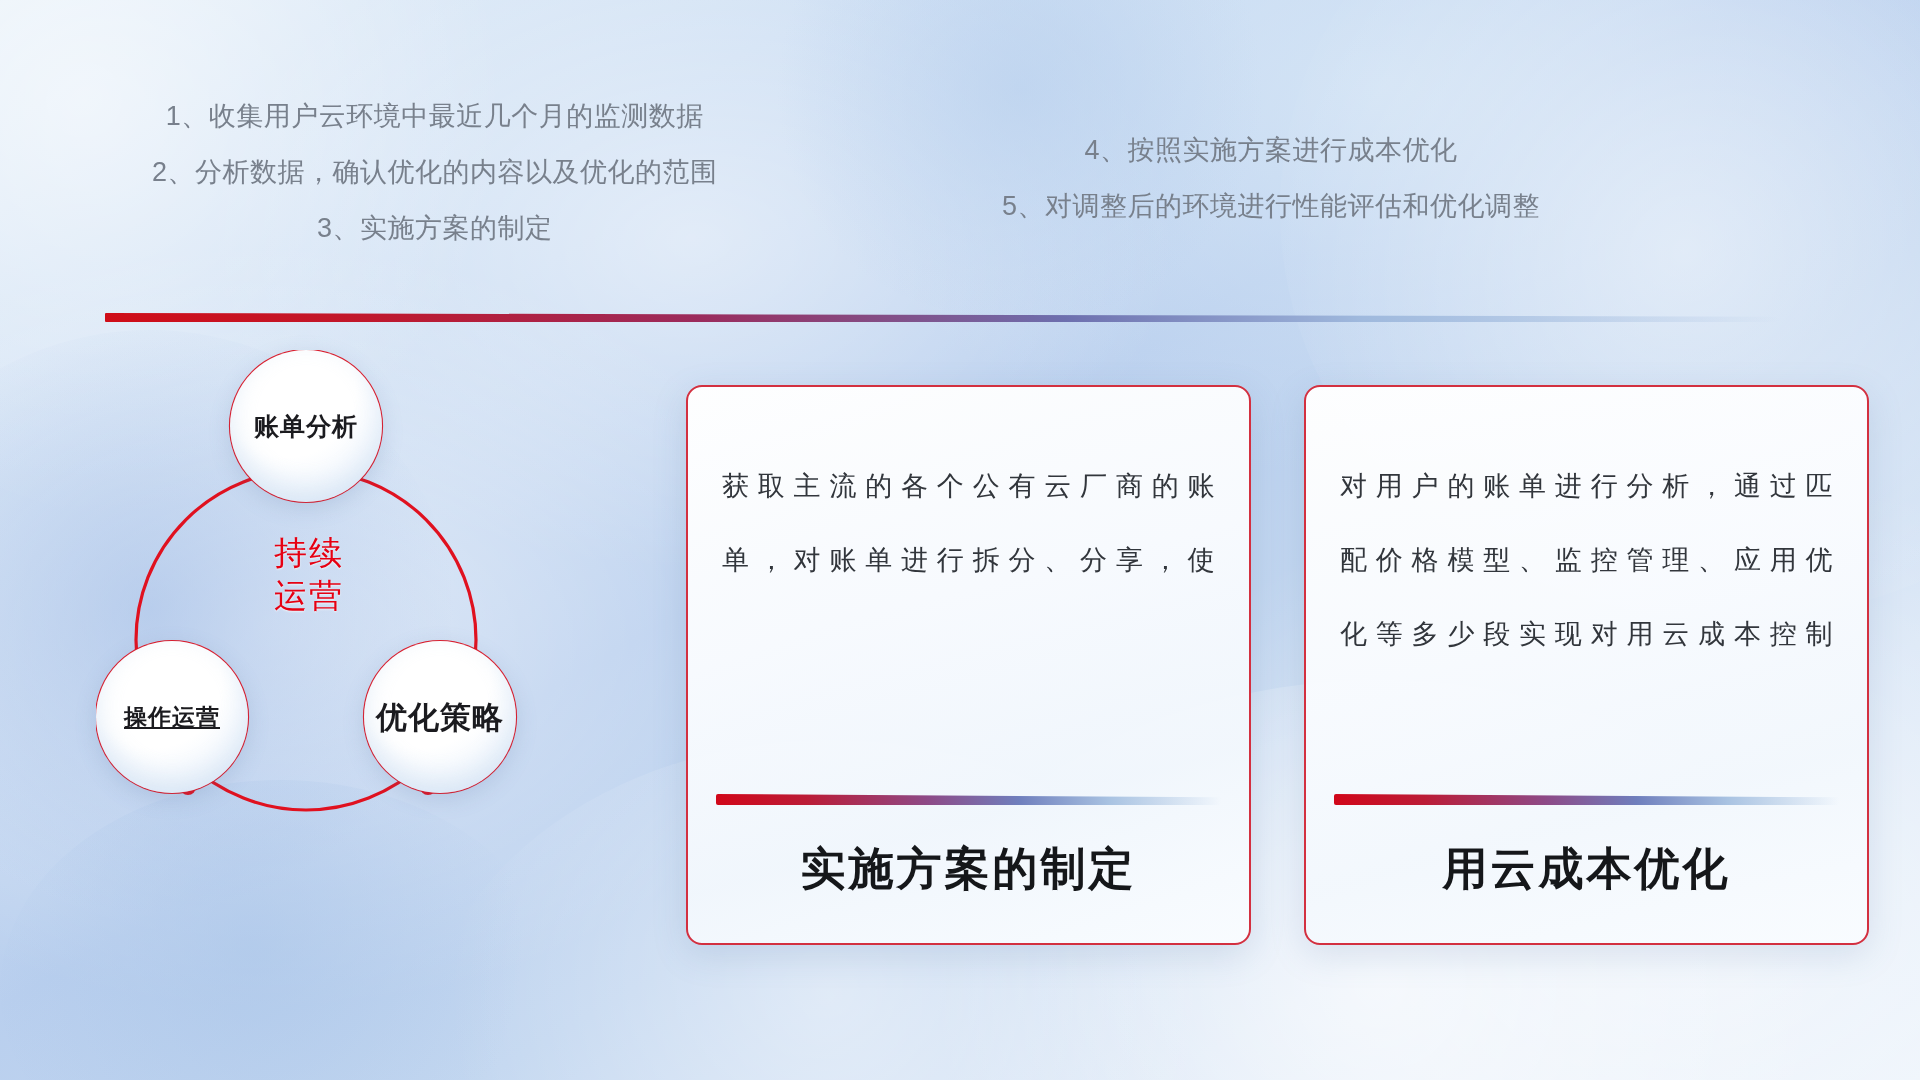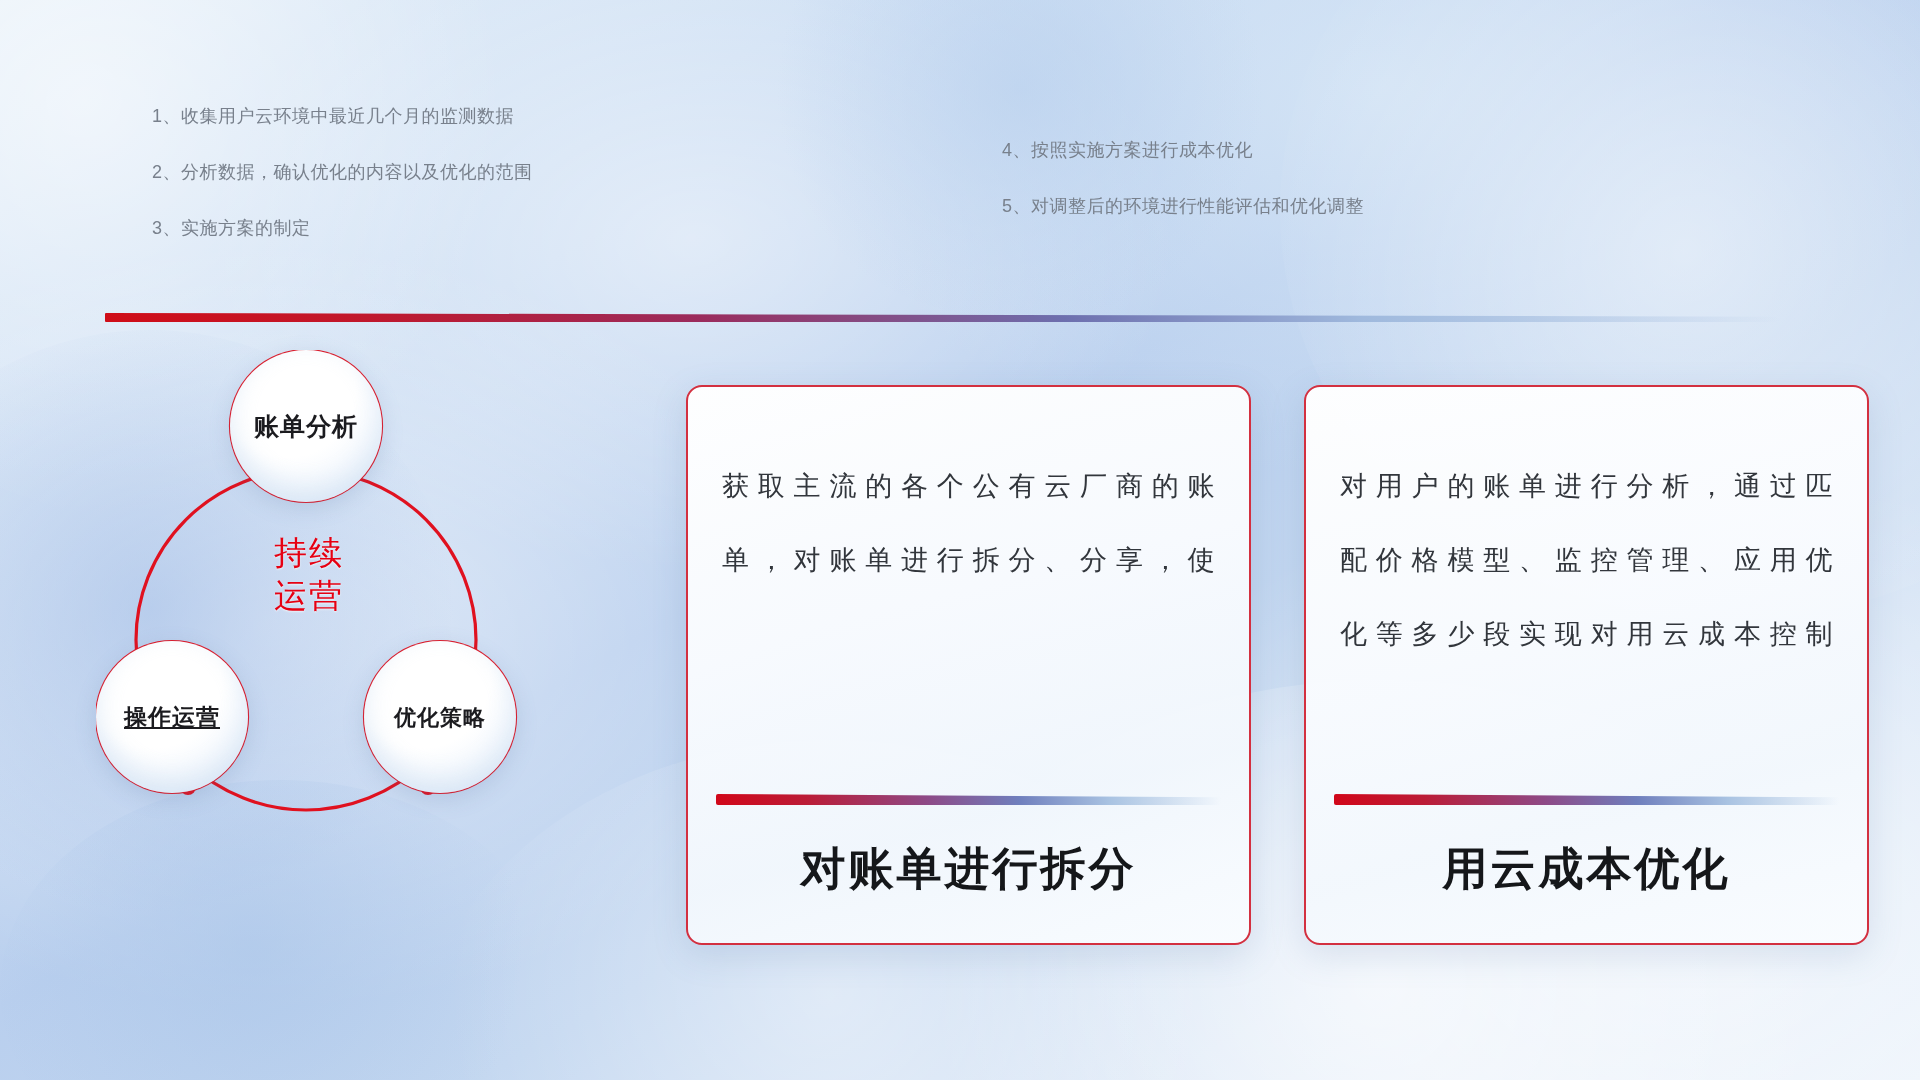--- a/index.html
+++ b/index.html
@@ -29,21 +29,21 @@
     background:radial-gradient(circle at 50% 40%, rgba(255,255,255,.62), rgba(255,255,255,0) 66%);}
   .blob.b5{left:420px;bottom:-300px;width:820px;height:640px;
     background:radial-gradient(circle at 50% 40%, rgba(255,255,255,.42), rgba(255,255,255,0) 68%);}
   .blob.b6{left:760px;top:-140px;width:520px;height:460px;
     background:radial-gradient(circle at 50% 50%, rgba(186,209,238,.70), rgba(186,209,238,0) 70%);}
   .blob.b7{left:0px;bottom:-120px;width:560px;height:420px;
     background:radial-gradient(circle at 45% 40%, rgba(168,196,232,.55), rgba(168,196,232,0) 68%);}
 
   
   .list{position:absolute;color:#78808c;letter-spacing:.5px;}
-  .list .row{white-space:nowrap;font-size:18px;line-height:56px;}
+  .list .row{white-space:nowrap;font-size:27px;line-height:56px;text-align:center;}
   #list-left{left:152px;top:88px;}
   #list-right{left:1002px;top:122px;}
 
   
   #divider{
     position:absolute;left:105px;top:313px;width:1745px;height:9px;
     background:linear-gradient(90deg,#cf0d18 0%,#c2172a 14%,#9b2b5c 34%,#6d6fae 55%,#9fb9dd 72%,rgba(214,228,244,0) 96%);
     clip-path:polygon(0 0,100% 42%,100% 100%,0 100%);
     border-radius:1px;
   }
@@ -53,21 +53,21 @@
   #venn svg{position:absolute;left:0;top:0;}
   .vcircle{
     position:absolute;border-radius:50%;
     background:radial-gradient(circle at 38% 26%, #ffffff 0%, #ffffff 46%, #f2f7fd 72%, #e3edf9 100%);
     box-shadow:0 6px 22px rgba(90,120,165,.20), inset 0 -12px 26px rgba(190,212,238,.45);
     display:flex;flex-direction:row;align-items:center;justify-content:center;
     color:#1b1b1f;font-weight:700;letter-spacing:1px;
   }
   #c-top{left:134px;top:0px;width:152px;height:152px;font-size:25px;line-height:33px;}
   #c-bl{left:0px;top:291px;width:152px;height:152px;font-size:23px;line-height:31px;text-decoration:underline;}
-  #c-br{left:268px;top:291px;width:152px;height:152px;font-size:22px;line-height:31px;}
+  #c-br{left:268px;top:291px;width:152px;height:152px;font-size:31px;line-height:31px;}
   #venn-center{
     position:absolute;left:118px;top:181px;width:190px;text-align:center;
     color:#e60012;font-weight:400;font-size:33px;line-height:43px;letter-spacing:2px;
     text-shadow:0 1px 2px rgba(255,255,255,.7);
   }
 
   
   .card{
     position:absolute;top:385px;width:565px;height:560px;border-radius:16px;
     border:2px solid #d33040;
@@ -158,21 +158,21 @@
       <div>运营</div>
     </div>
   </div>
 
   <div class="card" id="card-1">
     <div class="card-body">
       <span class="ln">获取主流的各个公有云厂商的账</span>
       <span class="ln">单，对账单进行拆分、分享，使</span>
     </div>
     <div class="card-rule"></div>
-    <div class="card-title">对账单进行拆分</div>
+    <div class="card-title">实施方案的制定</div>
   </div>
 
   <div class="card" id="card-2">
     <div class="card-body">
       <span class="ln">对用户的账单进行分析，通过匹</span>
       <span class="ln">配价格模型、监控管理、应用优</span>
       <span class="ln">化等多少段实现对用云成本控制</span>
     </div>
     <div class="card-rule"></div>
     <div class="card-title">用云成本优化</div>

